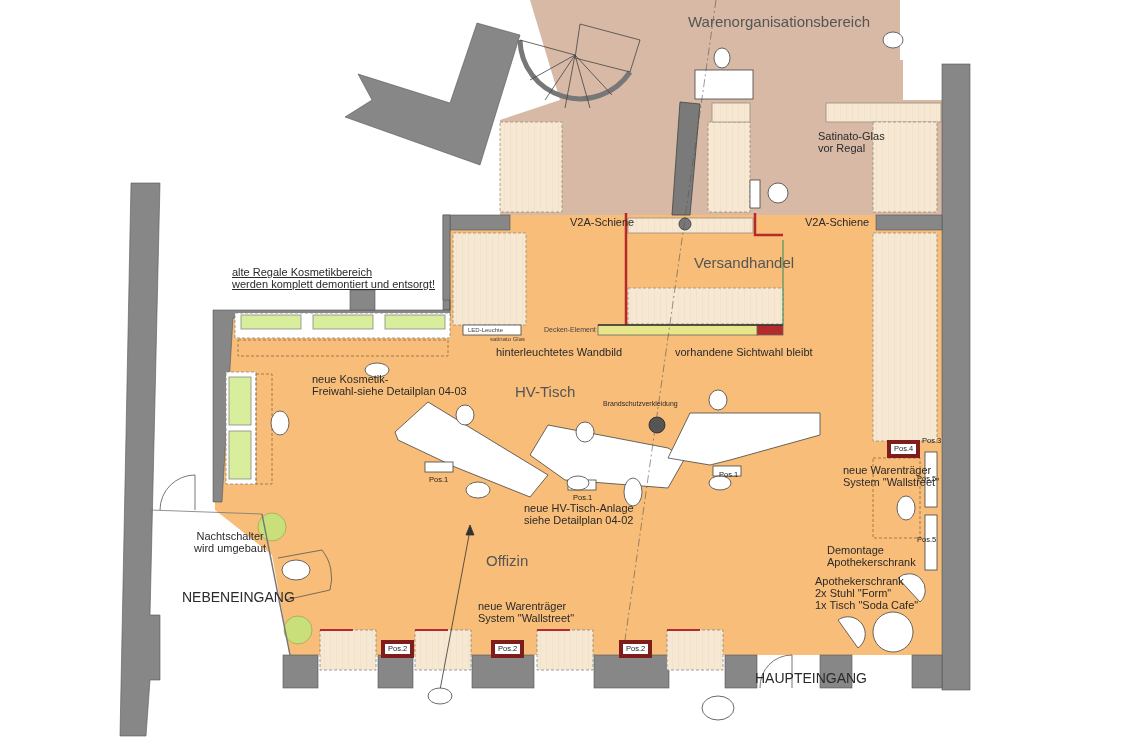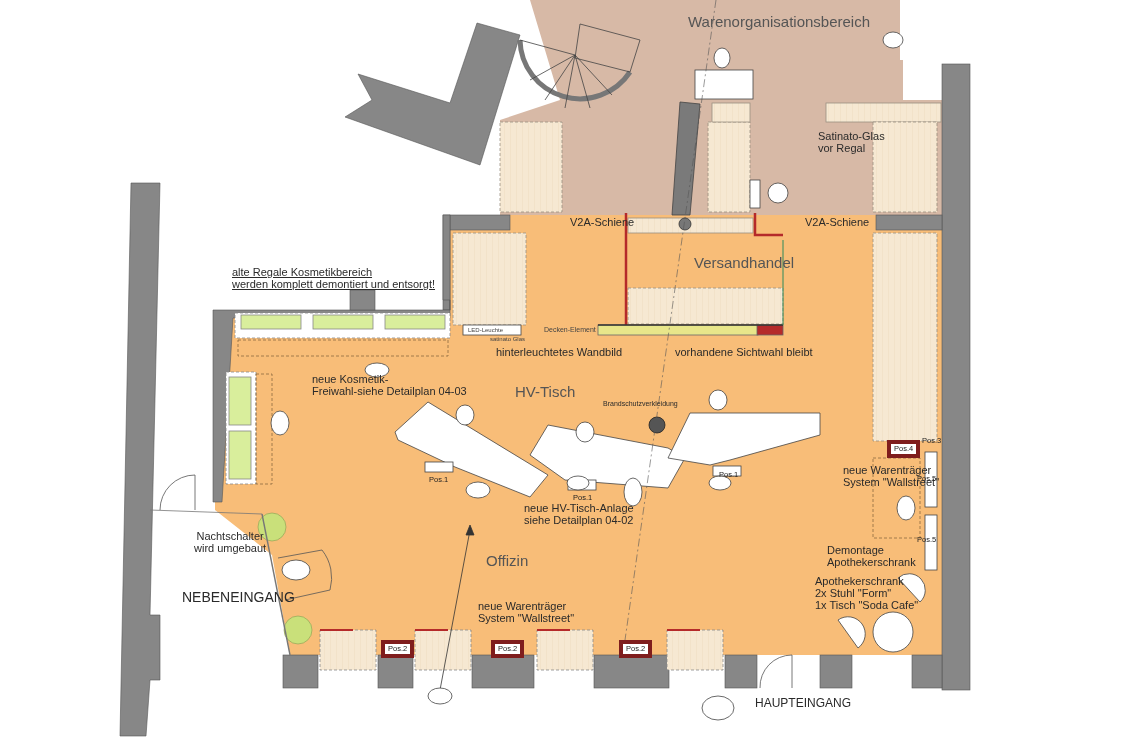--- a/index.html
+++ b/index.html
@@ -219,21 +219,21 @@
 <div class="lbl" style="left:603px;top:398px;font-size:7px;">Brandschutzverkleidung</div>
 <div class="lbl multi" style="left:524px;top:502px;">
   <span>neue HV-Tisch-Anlage</span>
   <span>siehe Detailplan 04-02</span>
 </div>
 <div class="lbl multi" style="left:194px;top:530px;text-align:center;">
   <span>Nachtschalter</span>
   <span>wird umgebaut</span>
 </div>
 <div class="lbl" style="left:182px;top:591px;font-size:14px;">NEBENEINGANG</div>
-<div class="lbl" style="left:755px;top:697px;font-size:12px;">HAUPTEINGANG</div>
+<div class="lbl" style="left:755px;top:672px;font-size:14px;">HAUPTEINGANG</div>
 <div class="lbl multi" style="left:843px;top:464px;">
   <span>neue Warenträger</span>
   <span>System "Wallstreet"</span>
 </div>
 <div class="lbl multi" style="left:827px;top:516px;margin-top:28px;">
   <span>Demontage</span>
   <span>Apothekerschrank</span>
 </div>
 <div class="lbl multi" style="left:815px;top:575px;">
   <span>Apothekerschrank</span>

